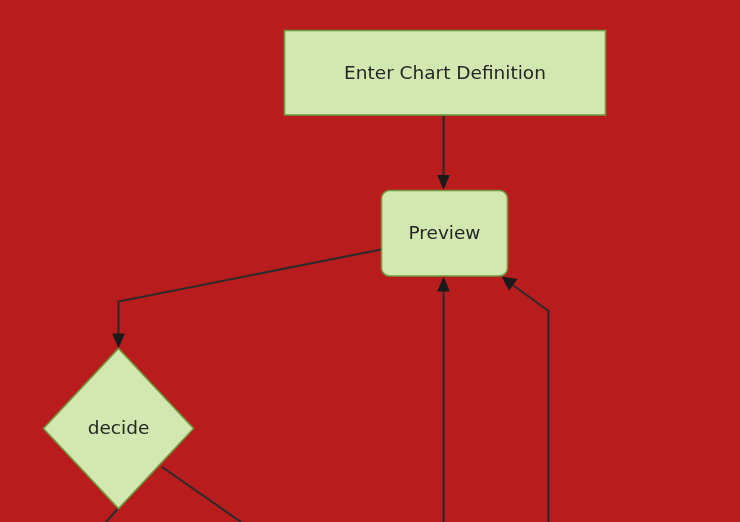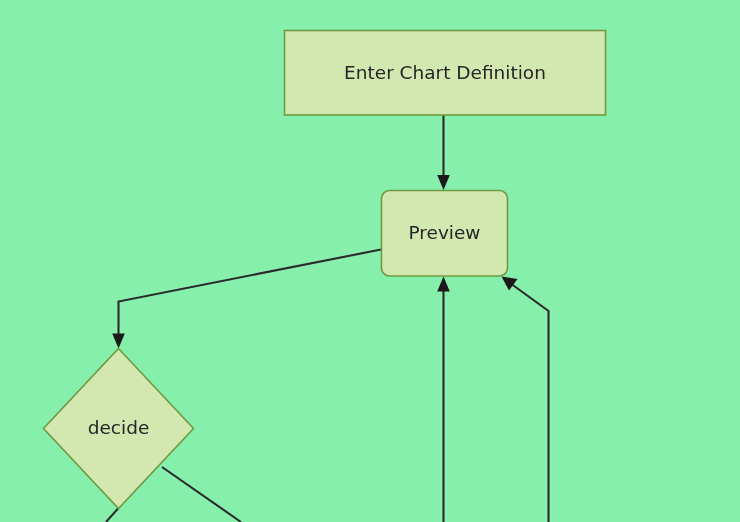--- a/index.html
+++ b/index.html
@@ -10,21 +10,21 @@
   body {
     width: 740px;
     height: 522px;
     overflow: hidden;
     font-family: "DejaVu Sans", "Liberation Sans", sans-serif;
   }
   #diagram-root {
     position: relative;
     width: 740px;
     height: 522px;
-    background: #86efac;
+    background: #b91c1c;
   }
   svg#flowchart-svg {
     position: absolute;
     left: 0;
     top: 0;
     width: 740px;
     height: 522px;
     display: block;
   }
   .node-shape {

